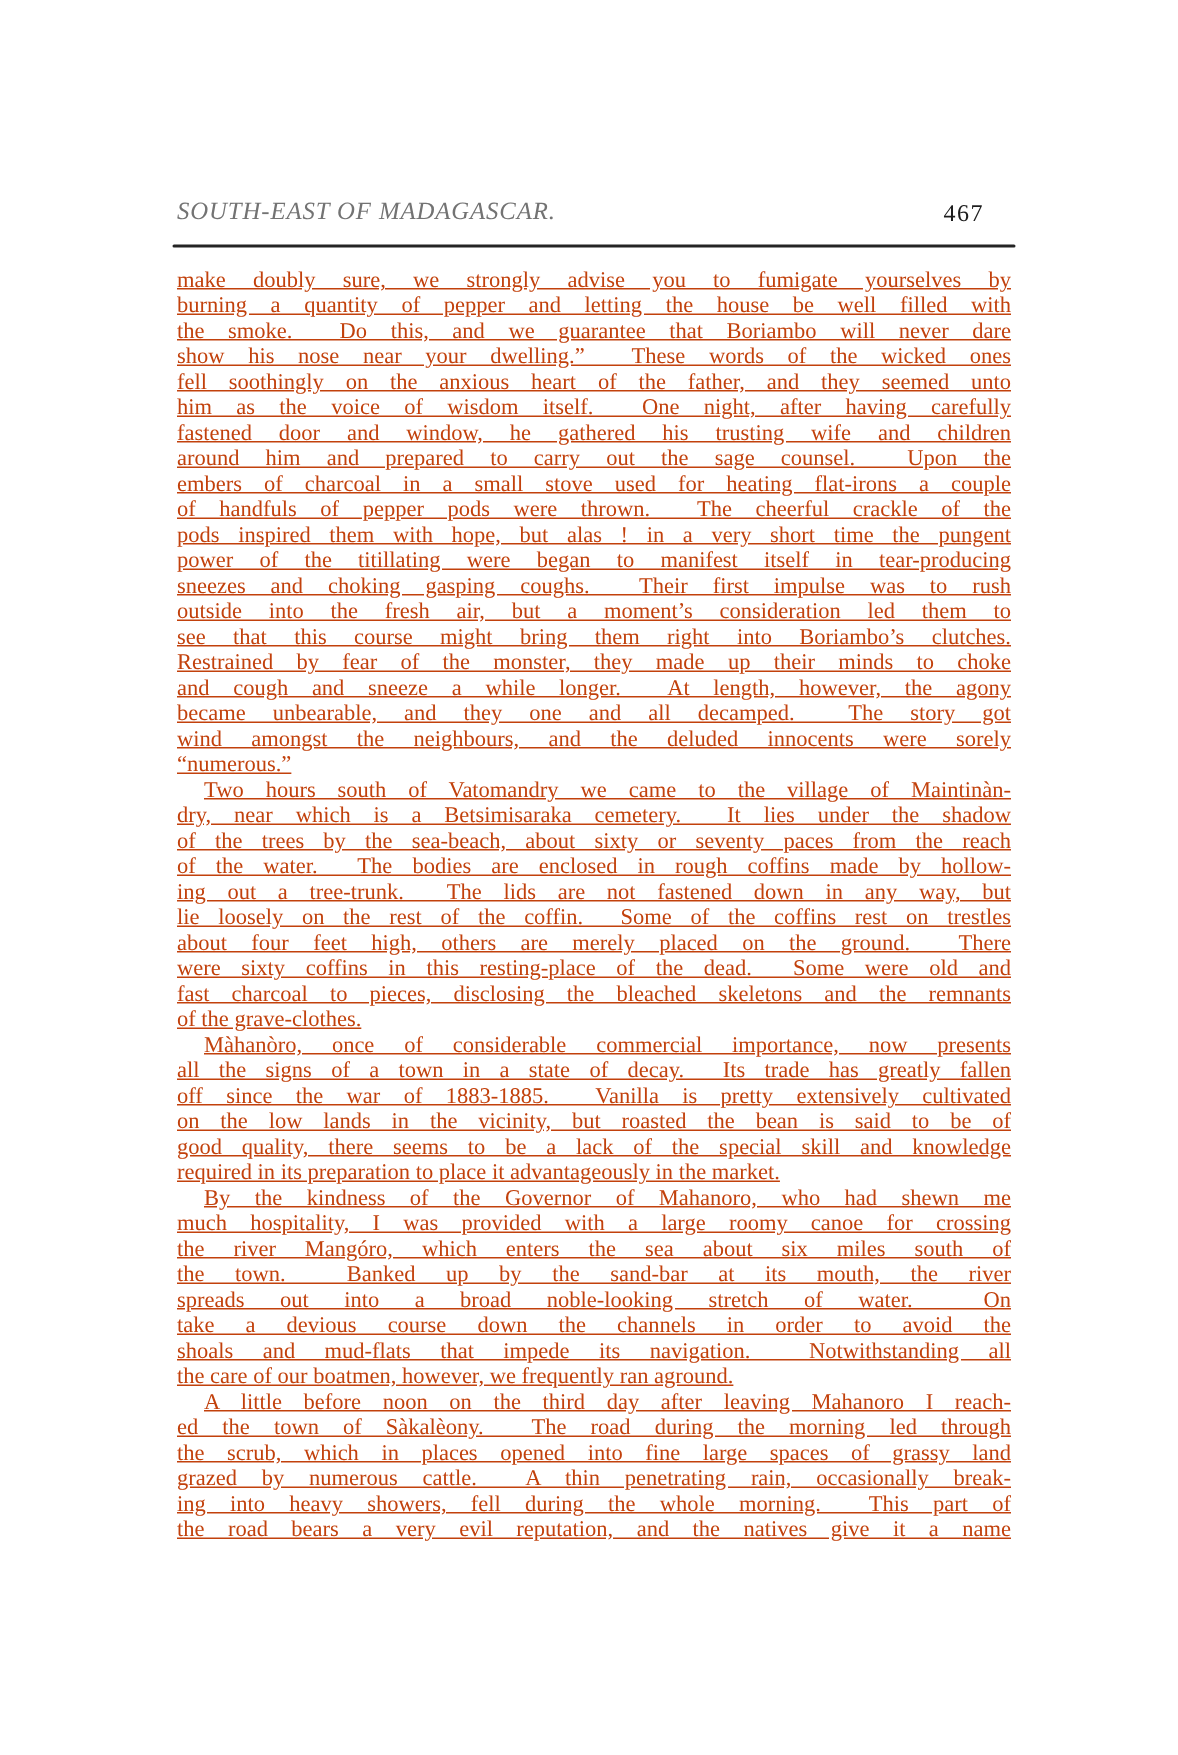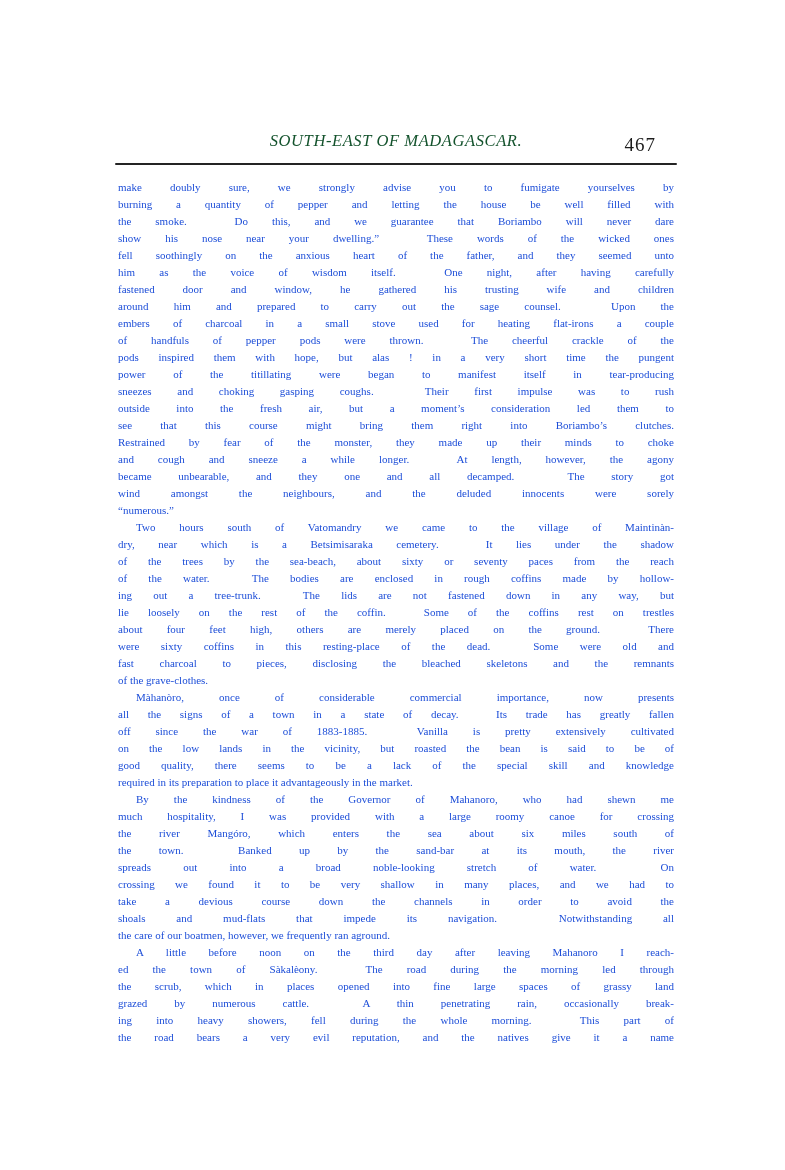--- a/index.html
+++ b/index.html
@@ -20,60 +20,60 @@
     position: absolute;
     top: 131px;
     left: 118px;
     width: 556px;
     height: 24px;
   }
   .running-title {
     position: absolute;
     left: 0;
     right: 0;
-    text-align: center;
     font-style: italic;
     font-size: 16.5px;
     letter-spacing: 0.6px;
-    color: #14532d;
+    color: #737373;
     white-space: nowrap;
   }
   .page-number {
     position: absolute;
     right: 18px;
     top: 3px;
-    font-size: 19px;
+    font-size: 16px;
     letter-spacing: 1px;
     color: #1d1d1d;
   }
   .header-rule {
     position: absolute;
     top: 163px;
     left: 115px;
     width: 562px;
     height: 2.4px;
     background: #242424;
     border-radius: 1px;
   }
   .text-block {
     position: absolute;
     top: 179px;
     left: 118px;
     width: 556px;
   }
   .para { margin: 0; padding: 0; }
   .line {
-    font-size: 11px;
+    font-size: 15px;
     line-height: 17px;
     height: 17px;
     text-align: justify;
     text-align-last: justify;
     white-space: nowrap;      
     overflow: visible;
-    color: #1d4ed8;
+    color: #c2410c;
+    text-decoration: underline;
   }
   .line { white-space: normal; } 
   .line.lastline { text-align-last: left; }
   .line.indent { text-indent: 18px; }
 </style>
 </head>
 <body>
 
 <div class="page">
 
@@ -126,21 +126,20 @@
         <div class="line">on the low lands in the vicinity, but roasted the bean is said to be of</div>
         <div class="line">good quality, there seems to be a lack of the special skill and knowledge</div>
         <div class="line lastline">required in its preparation to place it advantageously in the market.</div>
       </div>
       <div class="para">
         <div class="line indent">By the kindness of the Governor of Mahanoro, who had shewn me</div>
         <div class="line">much hospitality, I was provided with a large roomy canoe for crossing</div>
         <div class="line">the river Mangóro, which enters the sea about six miles south of</div>
         <div class="line">the town.&nbsp; Banked up by the sand-bar at its mouth, the river</div>
         <div class="line">spreads out into a broad noble-looking stretch of water.&nbsp; On</div>
-        <div class="line">crossing we found it to be very shallow in many places, and we had to</div>
         <div class="line">take a devious course down the channels in order to avoid the</div>
         <div class="line">shoals and mud-flats that impede its navigation.&nbsp; Notwithstanding all</div>
         <div class="line lastline">the care of our boatmen, however, we frequently ran aground.</div>
       </div>
       <div class="para">
         <div class="line indent">A little before noon on the third day after leaving Mahanoro I reach-</div>
         <div class="line">ed the town of Sàkalèony.&nbsp; The road during the morning led through</div>
         <div class="line">the scrub, which in places opened into fine large spaces of grassy land</div>
         <div class="line">grazed by numerous cattle.&nbsp; A thin penetrating rain, occasionally break-</div>
         <div class="line">ing into heavy showers, fell during the whole morning.&nbsp; This part of</div>

